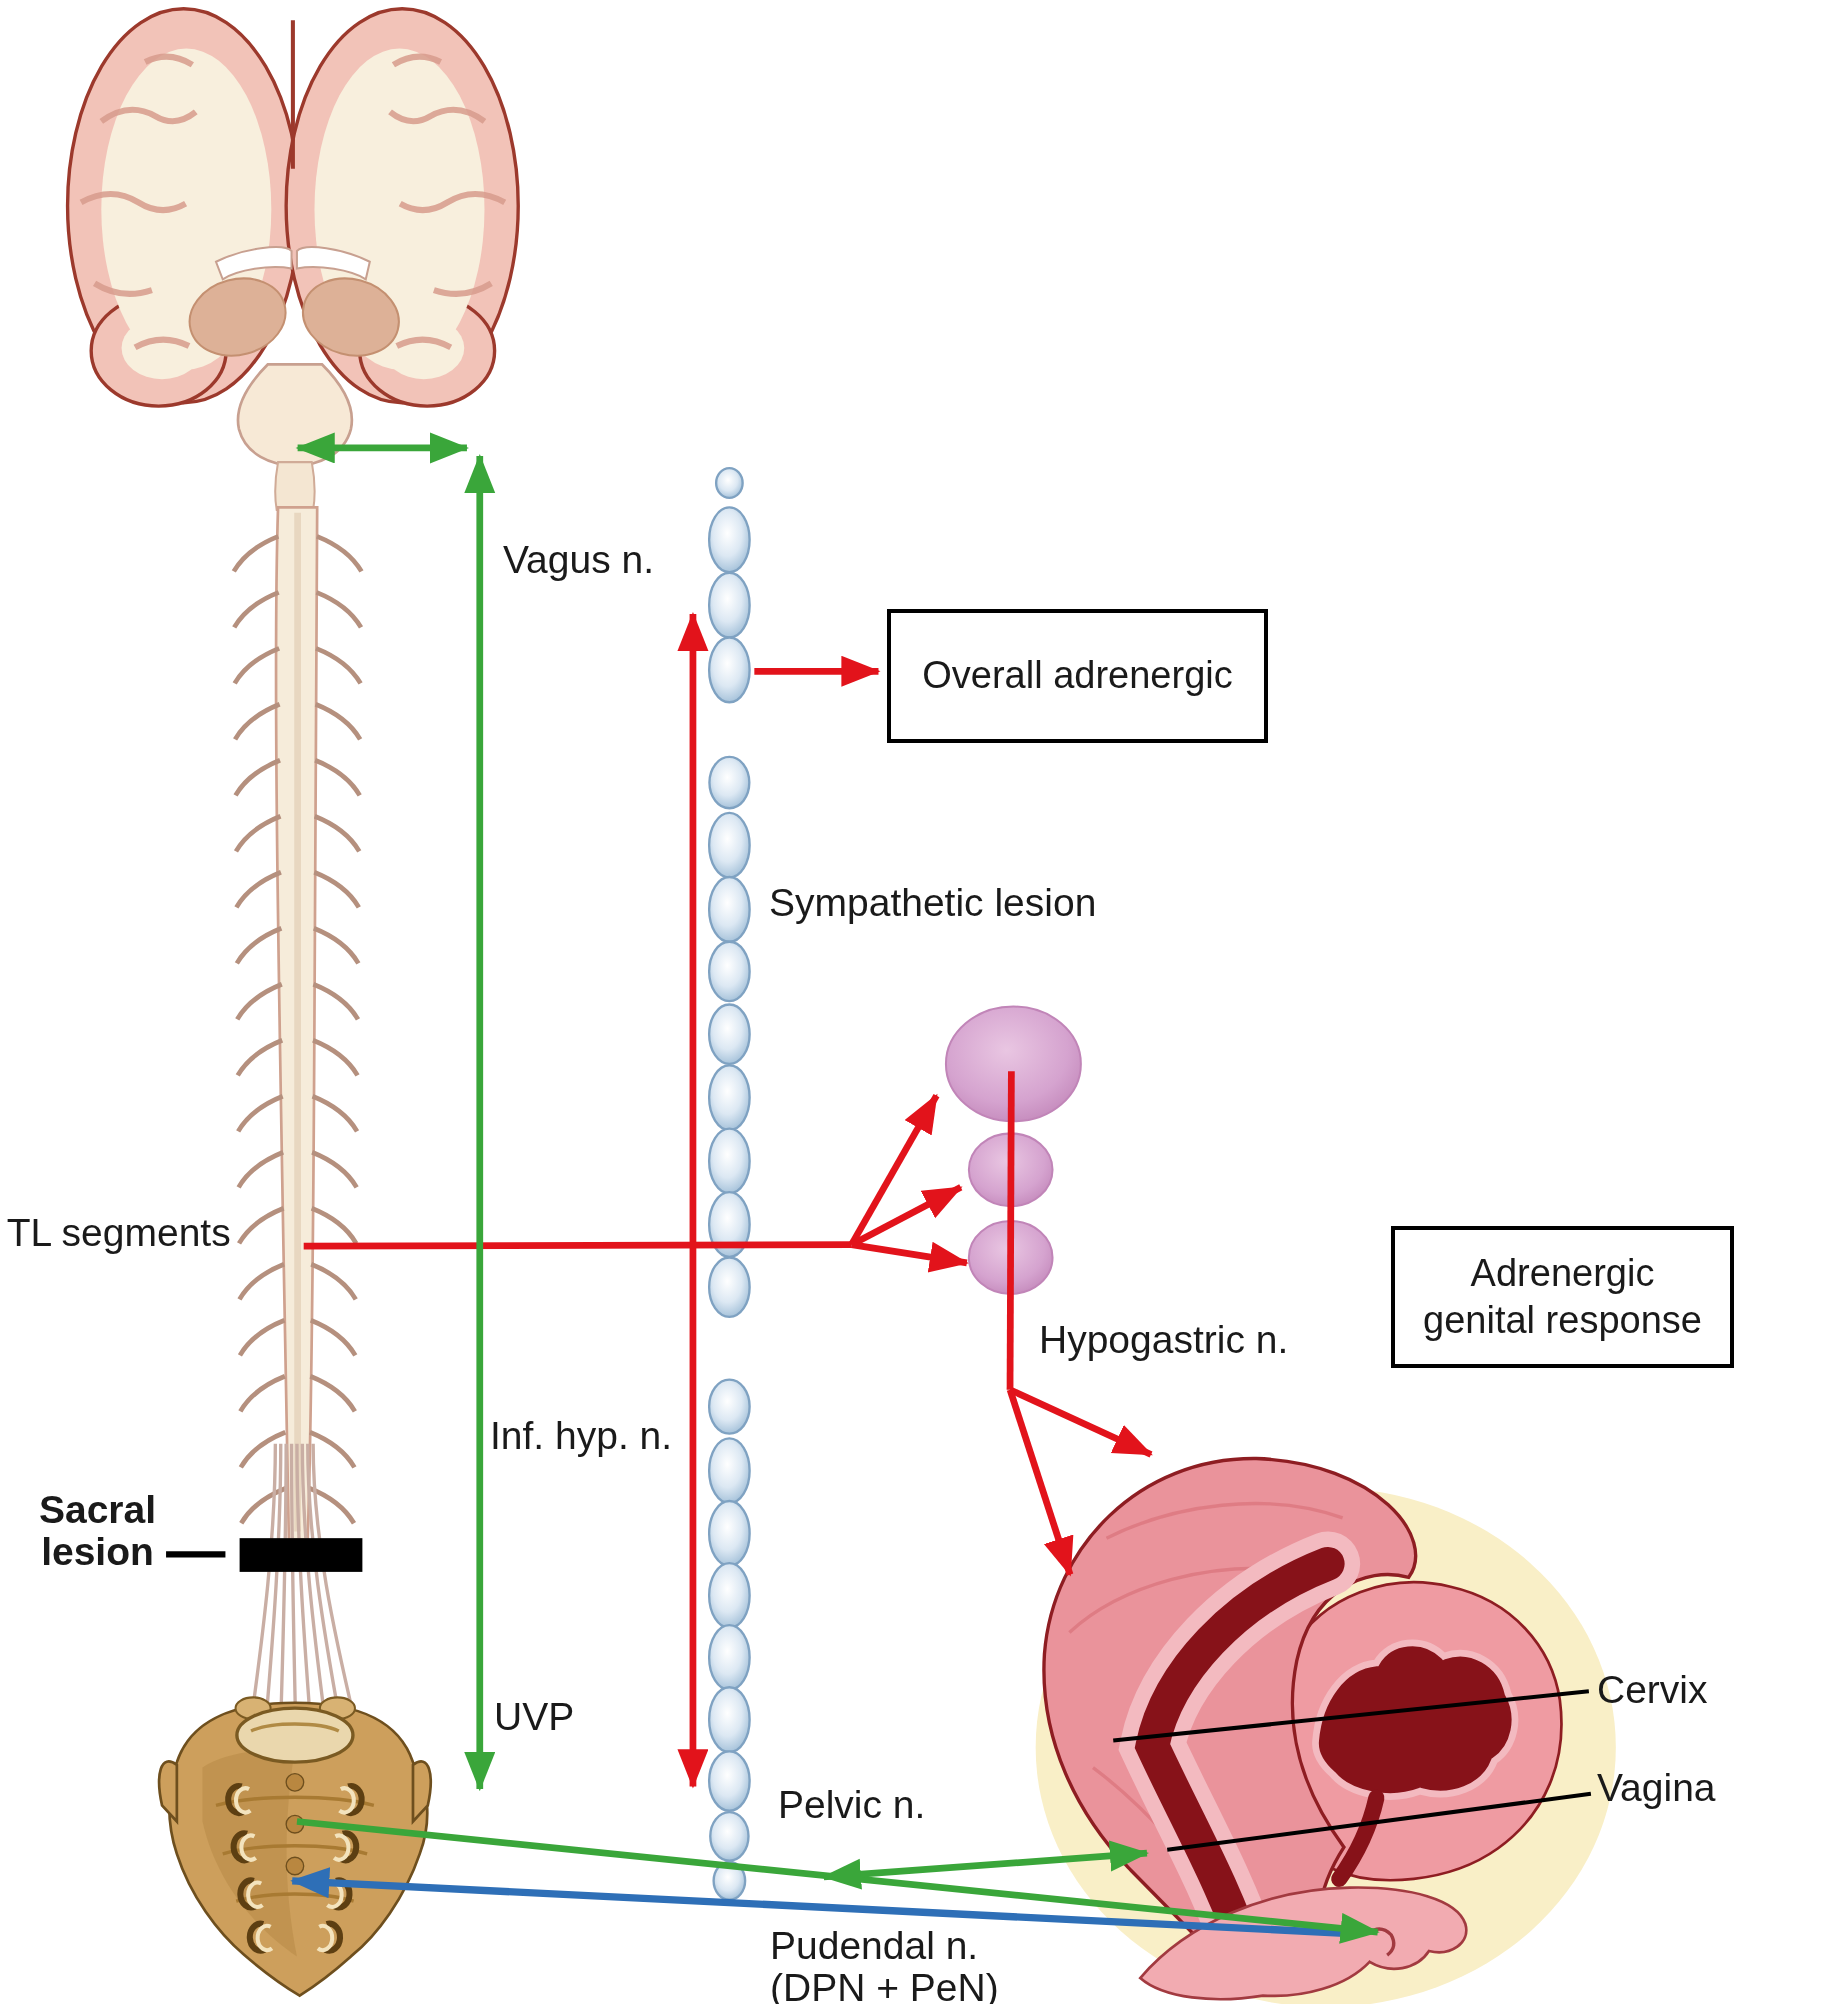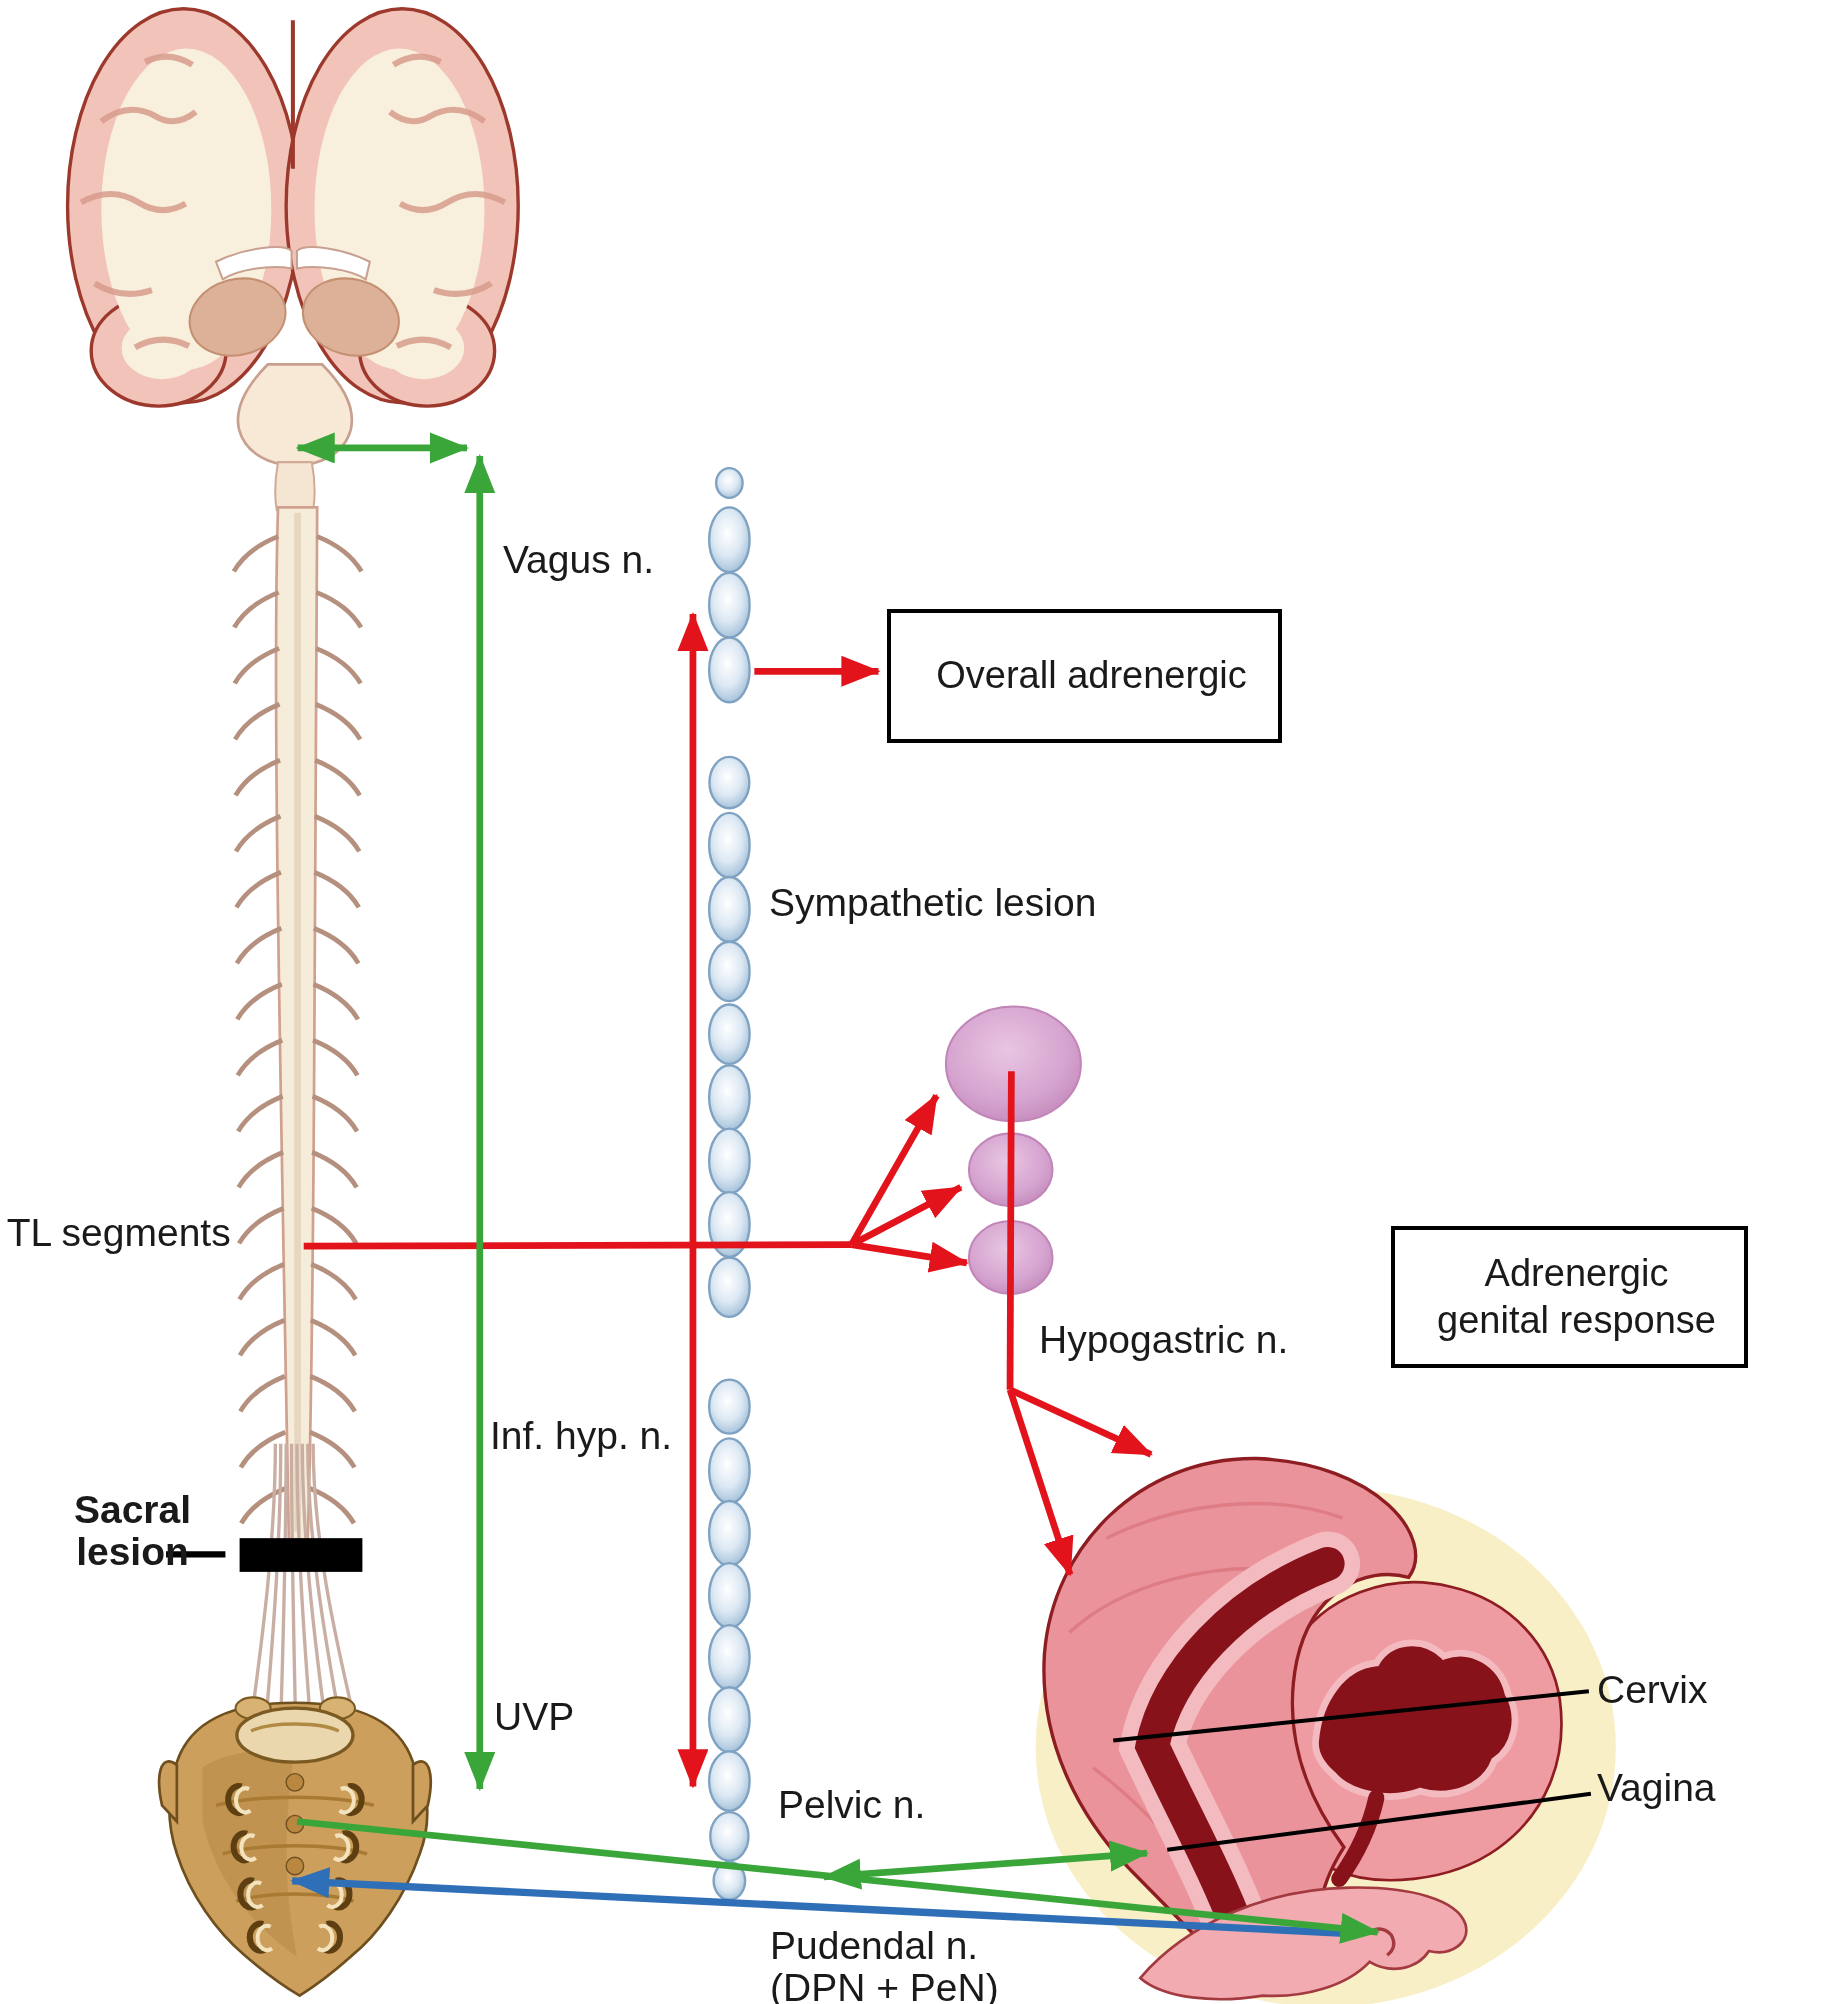--- a/index.html
+++ b/index.html
@@ -6,24 +6,24 @@
   :root{
     --arrow-green:#3aa63a; --arrow-red:#e2131b; --arrow-blue:#2e6fb7;
     --pointer-black:#000000; --lesion-bar:#000000;
     --chain-bead-edge:#7fa2c2; --ganglion-fill:#d5a3cf;
     --text:#1a1a1a; --box-border:#000000; --box-background:#ffffff;
   }
   .canvas{position:relative;width:1844px;height:2005px;background:#ffffff;overflow:hidden;
           font-family:"Liberation Sans","DejaVu Sans",sans-serif;}
   svg.art{position:absolute;left:0;top:0;}
   .lbl{position:absolute;font-size:39px;line-height:1.07;color:var(--text);white-space:nowrap;}
-  .lbl.bold{font-weight:bold;text-align:center;margin-left:35px;}
+  .lbl.bold{font-weight:bold;text-align:center;}
   .note-box{position:absolute;background:var(--box-background);border:4.7px solid var(--box-border);
             display:flex;flex-direction:column;align-items:center;justify-content:center;
-            font-size:38px;line-height:1.24;text-align:center;color:var(--text);padding-left:14px;}
+            font-size:38px;line-height:1.24;text-align:center;color:var(--text);}
 </style>
 </head>
 <body>
 
 <div class="canvas">
 
   <svg class="art" width="1846" height="2005" viewBox="0 0 2736 2972">
     <defs>
       <radialGradient id="beadGrad" cx="45%" cy="40%" r="65%">
         <stop offset="0%" stop-color="#ffffff"></stop>

